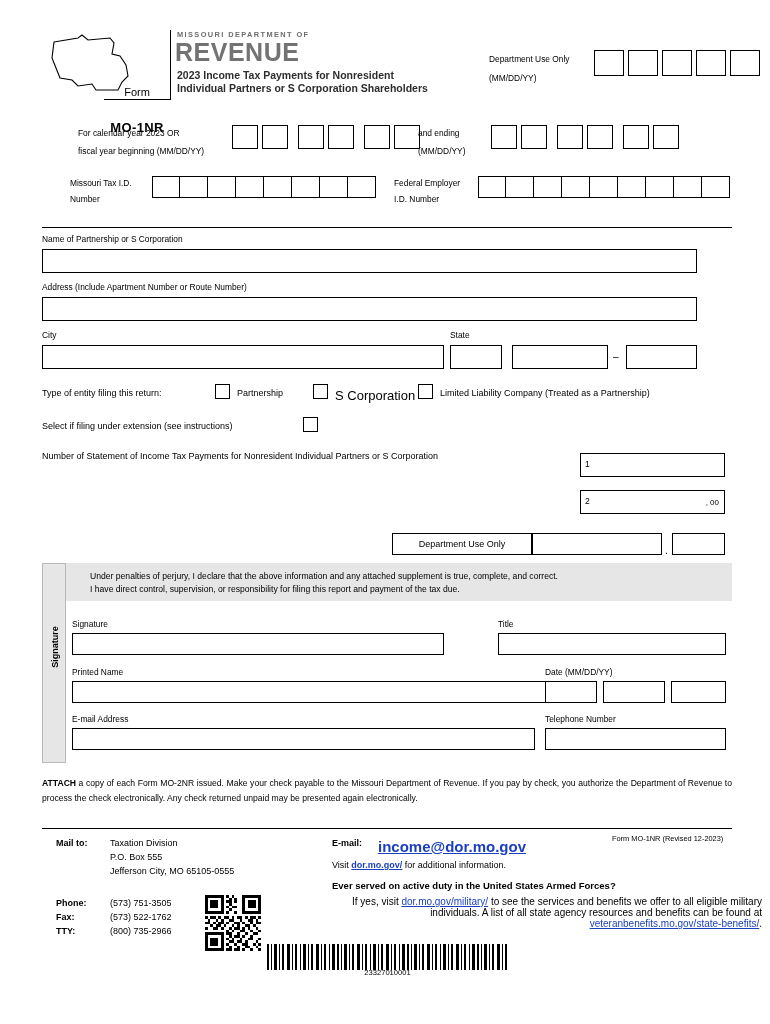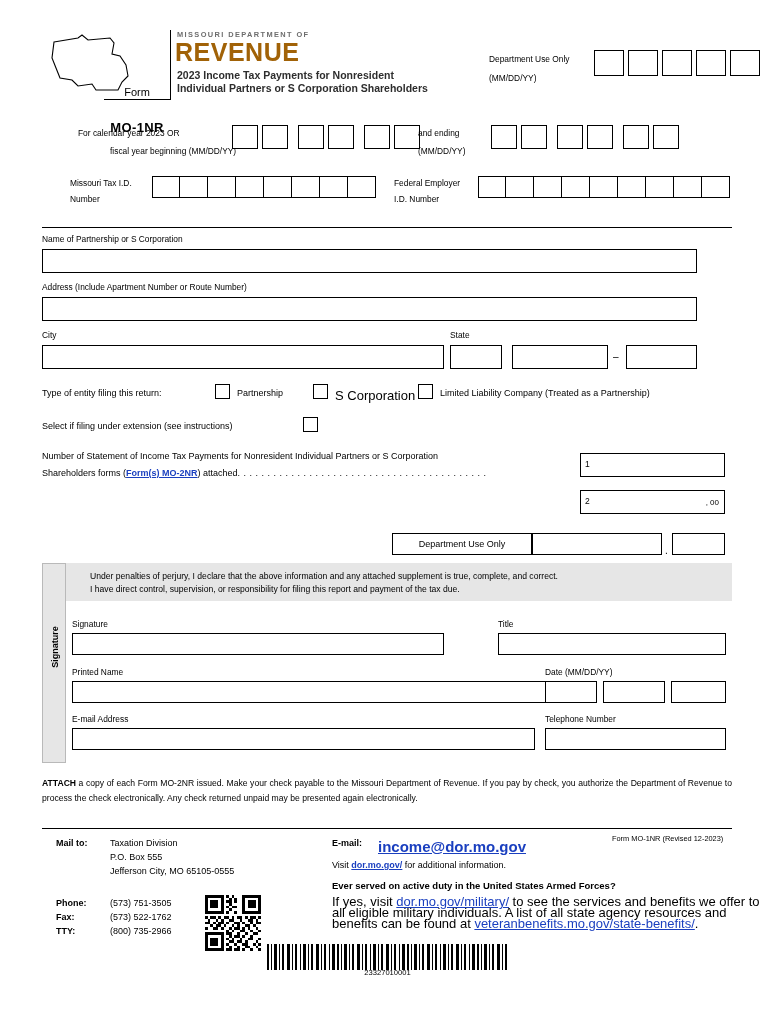--- a/index.html
+++ b/index.html
@@ -15,21 +15,21 @@
   }
   .page { position:absolute; left:0; top:0; width:770px; height:1024px; }
 
   
   .header { position:absolute; left:42px; top:28px; width:690px; height:78px; }
   .mo-outline { position:absolute; left:6px; top:4px; width:86px; height:62px; }
   .form-badge { position:absolute; left:62px; top:58px; width:66px; text-align:center; }
   .form-badge .f1 { font-size:11px; }
   .form-badge .f2 { font-size:13px; font-weight:bold; letter-spacing:.4px; border-top:1.6px solid #000; padding-top:20px; margin-top:1px;}
   .dept-line { position:absolute; left:135px; top:2px; font-size:7.4px; letter-spacing:1.4px; color:#6d6d6d; font-weight:bold;}
-  .revenue { position:absolute; left:133px; top:10px; font-size:25px; font-weight:bold; letter-spacing:.5px; color:#a16207; }
+  .revenue { position:absolute; left:133px; top:10px; font-size:25px; font-weight:bold; letter-spacing:.5px; color:#737373; }
   .title-1 { position:absolute; left:135px; top:41px; font-size:10.5px; font-weight:bold; color:#2d2d2d;}
   .title-2 { position:absolute; left:135px; top:54px; font-size:10.5px; font-weight:bold; color:#2d2d2d;}
 
   .dept-use-top { position:absolute; left:447px; top:26px; }
   .dept-use-top .lbl { font-size:8.4px; }
   .dept-use-top .lbl2 { font-size:8.4px; margin-top:9px; }
 
   .boxrow { position:absolute; display:flex; }
   .bx { width:30px; height:26px; border:1px solid #000; margin-right:4px; background:#fff; }
 
@@ -95,21 +95,21 @@
     <div class="boxrow" style="left:552px;top:22px;">
       <div class="bx"></div>
       <div class="bx"></div>
       <div class="bx"></div>
       <div class="bx"></div>
       <div class="bx"></div>
     </div>
   </div>
 
   <div style="position:absolute;left:78px;top:128px;" class="lbl">For calendar year 2023 OR</div>
-  <div style="position:absolute;left:78px;top:146px;margin-left:32px;" class="lbl">fiscal year beginning (MM/DD/YY)</div>
+  <div style="position:absolute;left:78px;top:146px;" class="lbl">fiscal year beginning (MM/DD/YY)</div>
 
   <div class="boxrow" style="left:232px;top:125px;">
     <div class="bx" style="width:26px;height:24px;"></div>
     <div class="bx" style="width:26px;height:24px;margin-right:10px;"></div>
     <div class="bx" style="width:26px;height:24px;"></div>
     <div class="bx" style="width:26px;height:24px;margin-right:10px;"></div>
     <div class="bx" style="width:26px;height:24px;"></div>
     <div class="bx" style="width:26px;height:24px;"></div>
   </div>
 
@@ -178,23 +178,20 @@
   <div style="position:absolute;left:237px;top:388px;font-size:9px;">Partnership</div>
   <span class="chk" style="position:absolute;left:313px;top:384px;"></span>
   <div style="position:absolute;left:335px;top:388px;font-size:13px;">S Corporation</div>
   <span class="chk" style="position:absolute;left:418px;top:384px;"></span>
   <div style="position:absolute;left:440px;top:388px;font-size:9px;">Limited Liability Company (Treated as a Partnership)</div>
 
   <div style="position:absolute;left:42px;top:421px;font-size:9px;">Select if filing under extension (see instructions)</div>
   <span class="chk" style="position:absolute;left:303px;top:417px;"></span>
 
   <div style="position:absolute;left:42px;top:451px;font-size:9px;">Number of Statement of Income Tax Payments for Nonresident Individual Partners or S Corporation</div>
-  <div style="position:absolute;left:42px;top:468px;font-size:9px;">
-    <span>Shareholders forms (</span><span class="link bold">Form(s) MO-2NR</span><span>) attached</span><span class="dotted">. . . . . . . . . . . . . . . . . . . . . . . . . . . . . . . . . . . . . . . . . .</span>
-  </div>
   <div class="field" style="position:absolute;left:580px;top:453px;width:145px;height:24px;">
     <span style="position:absolute;left:4px;top:5px;font-size:8.5px;">1</span>
   </div>
 
   <div class="field" style="position:absolute;left:580px;top:490px;width:145px;height:24px;">
     <span style="position:absolute;left:4px;top:5px;font-size:8.5px;">2</span>
     <span style="position:absolute;right:5px;top:7px;font-size:8px;">, 00</span>
   </div>
 
   <div style="position:absolute;left:392px;top:533px;width:140px;height:22px;border:1px solid #000;display:flex;align-items:center;justify-content:center;font-size:9px;">
@@ -256,21 +253,21 @@
     <div style="position:absolute;left:68px;top:98px;font-size:9px;">(800) 735-2966</div>
 
     <div style="position:absolute;left:290px;top:10px;font-size:9px;font-weight:bold;">E-mail:</div>
     <div style="position:absolute;left:336px;top:10px;font-size:15px;font-weight:bold;" class="link">income@dor.mo.gov</div>
 
     <div style="position:absolute;left:290px;top:32px;font-size:9px;">
       <span>Visit </span><span class="link bold">dor.mo.gov/</span><span> for additional information.</span>
     </div>
 
     <div style="position:absolute;left:290px;top:52px;font-size:9.5px;font-weight:bold;">Ever served on active duty in the United States Armed Forces?</div>
-    <div style="position:absolute;left:290px;top:68px;width:430px;font-size:13px;line-height:11px;">
+    <div style="position:absolute;left:290px;top:68px;width:430px;font-size:10px;line-height:11px;text-align:right;">
       <span>If yes, visit </span><span class="link">dor.mo.gov/military/</span><span> to see the services and benefits we offer to all eligible military individuals. A list of all state agency resources and benefits can be found at </span><span class="link">veteranbenefits.mo.gov/state-benefits/</span><span>.</span>
     </div>
 
     <div style="position:absolute;left:570px;top:6px;font-size:7.4px;">Form MO-1NR (Revised 12-2023)</div>
   </div>
 
   <svg class="qr" viewBox="0 0 21 21" shape-rendering="crispEdges">
     <rect width="21" height="21" fill="#fff"></rect>
     <g fill="#000">
       <rect x="0" y="0" width="7" height="1"></rect>

